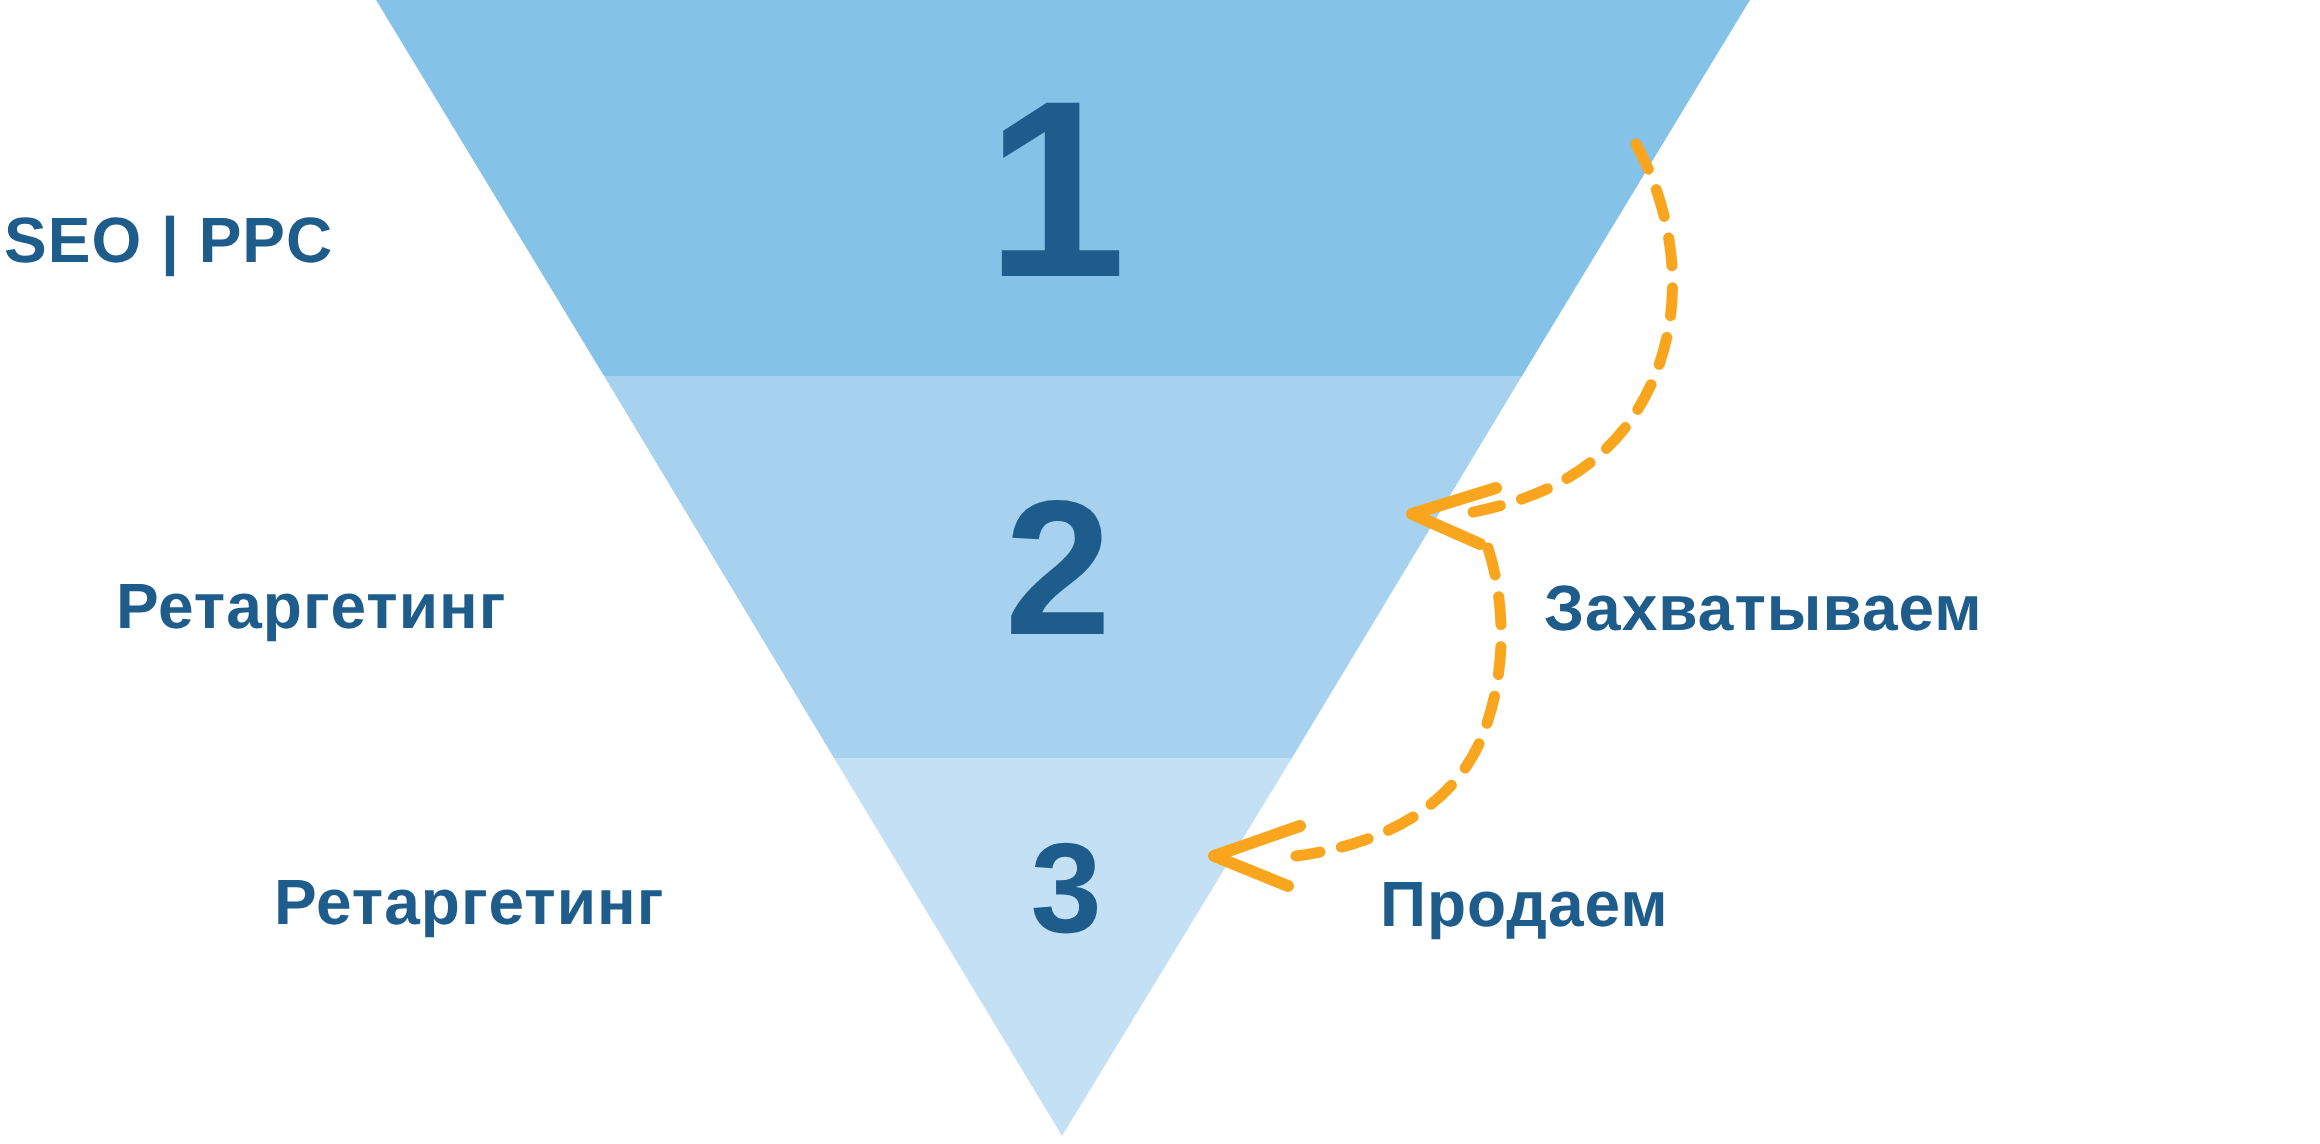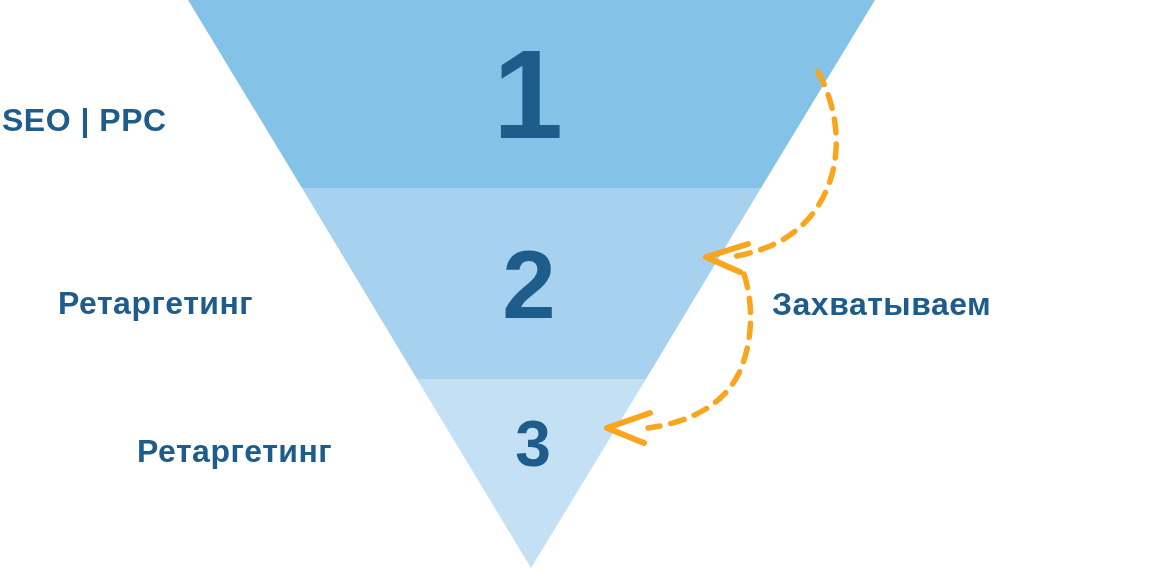--- a/index.html
+++ b/index.html
@@ -80,14 +80,15 @@
 
   <div class="level-number num-1">1</div>
   <div class="level-number num-2">2</div>
   <div class="level-number num-3">3</div>
 
   <div class="side-label lbl-seo">SEO | PPC</div>
   <div class="side-label lbl-retarget2">Ретаргетинг</div>
   <div class="side-label lbl-retarget3">Ретаргетинг</div>
 
   <div class="side-label lbl-warm">Захватываем</div>
+  <div class="side-label lbl-sell">Продаем</div>
 
 </div>
 
 </body></html>

